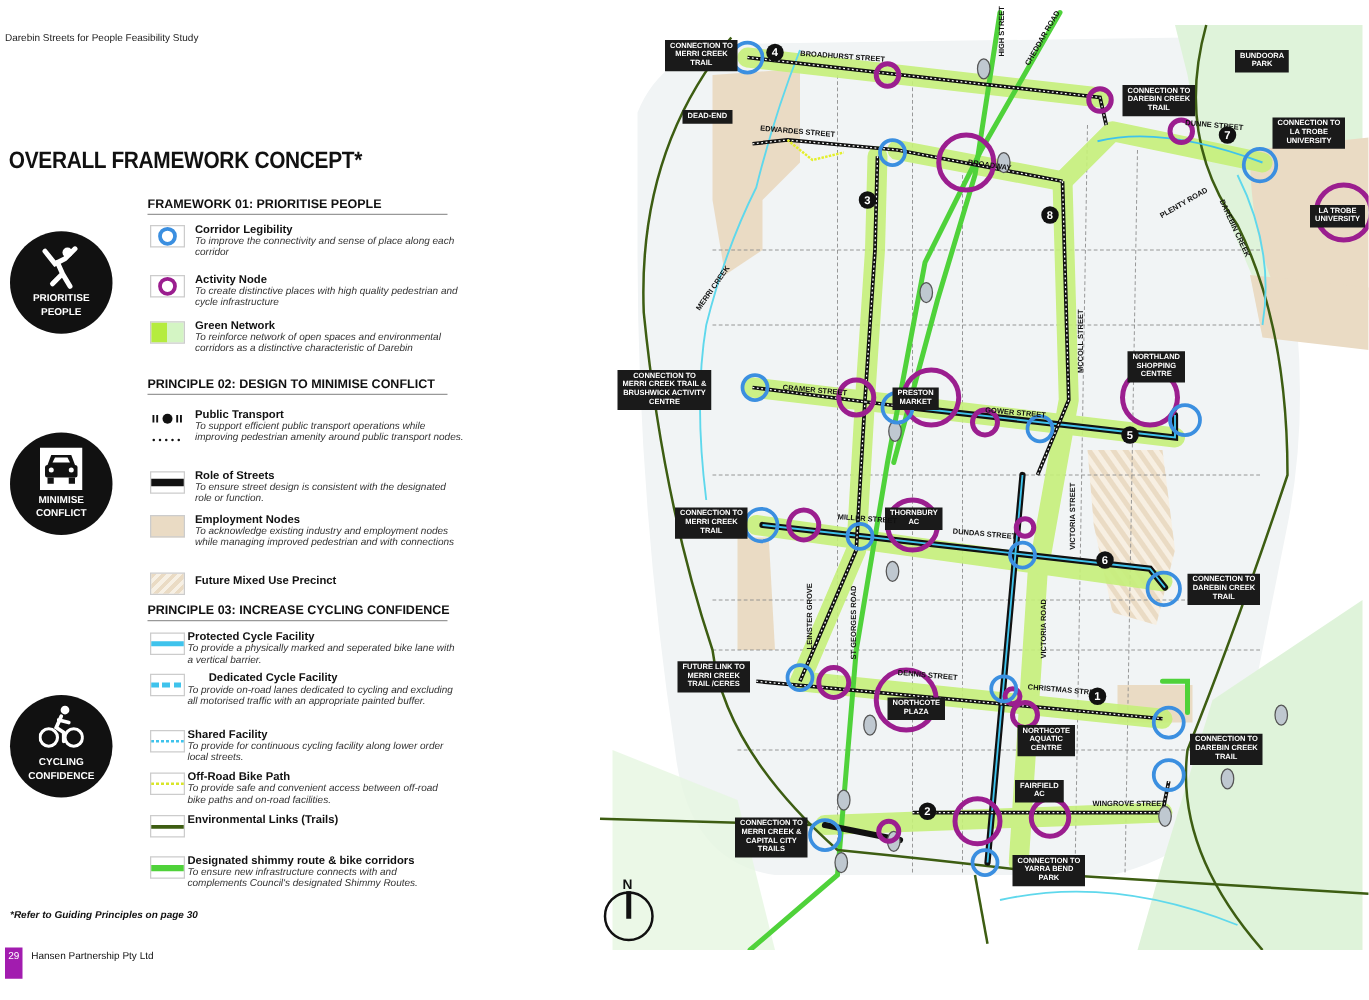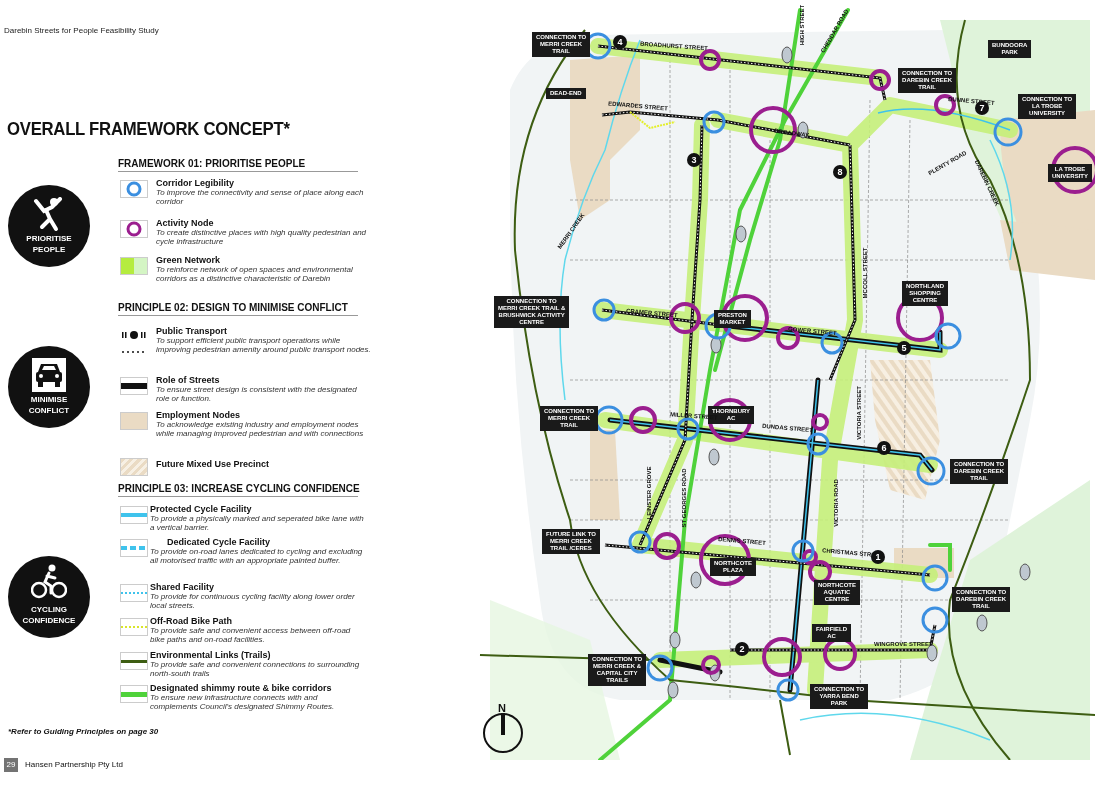--- a/index.html
+++ b/index.html
@@ -9,21 +9,21 @@
   .page-title { position: absolute; left: 7px; top: 118px; font-size: 19px; font-weight: bold; letter-spacing: -0.3px; transform: scaleX(0.88); transform-origin: left top; white-space: nowrap; }
   .principle-heading { position: absolute; left: 118px; width: 240px; font-size: 10px; font-weight: bold; border-bottom: 1px solid #999; padding-bottom: 2px; transform-origin: left top; white-space: nowrap; }
   .badge { position: absolute; left: 8px; width: 82px; height: 82px; border-radius: 50%; background: #111; color: #fff; text-align: center; }
   .badge .badge-label { position: absolute; left: 0; right: 0; bottom: 12px; font-size: 8px; font-weight: bold; line-height: 11px; }
   .badge svg { position: absolute; left: 24px; top: 12px; }
   .legend-item { position: absolute; left: 118px; width: 245px; height: 40px; }
   .swatch { position: absolute; left: 2px; top: 2px; width: 28px; height: 18px; border: 1px solid #ccc; background: #fff; }
   .legend-title { position: absolute; left: 38px; top: 0; font-size: 9px; font-weight: bold; white-space: nowrap; }
   .legend-desc { position: absolute; left: 38px; top: 10px; width: 215px; font-size: 8px; font-style: italic; color: #333; line-height: 9px; }
   .footnote { position: absolute; left: 8px; top: 727px; font-size: 8px; font-style: italic; font-weight: bold; }
-  .page-num { position: absolute; left: 4px; top: 758px; width: 14px; height: 14px; background: #737373; color: #fff; font-size: 8px; text-align: center; line-height: 14px; }
+  .page-num { position: absolute; left: 4px; top: 758px; width: 14px; height: 25px; background: #a21caf; color: #fff; font-size: 8px; text-align: center; line-height: 14px; }
   .company { position: absolute; left: 25px; top: 760px; font-size: 8px; }
   .map { position: absolute; left: 470px; top: 0; width: 625px; height: 760px; }
   .map-label { position: absolute; background: #1a1a1a; color: #fff; font-size: 6px; font-weight: bold; text-align: center; line-height: 7px; padding: 2px 4px; white-space: nowrap; }
   .street-label { position: absolute; font-size: 6px; font-weight: bold; color: #111; white-space: nowrap; }
   .route-num { position: absolute; width: 14px; height: 14px; border-radius: 50%; background: #111; color: #fff; font-size: 9px; font-weight: bold; text-align: center; line-height: 14px; }
 </style>
 </head>
 <body>
 
 <div class="doc-header">Darebin Streets for People Feasibility Study</div>
@@ -146,21 +146,20 @@
       <div style="margin-top:7px;height:2px;background:repeating-linear-gradient(90deg,#d9e52a 0 2px,transparent 2px 4px);"></div>
     </div>
   <div class="legend-title" style="left:32px;">Off-Road Bike Path</div>
   <div class="legend-desc" style="left:32px;">To provide safe and convenient access between off-road bike paths and on-road facilities.</div>
 </div>
 <div class="legend-item" style="top:650px;">
   <div class="swatch">
       <div style="margin-top:7px;height:3px;background:#3d5d12;"></div>
     </div>
   <div class="legend-title" style="left:32px;">Environmental Links (Trails)</div>
-  <div class="legend-desc" style="left:32px;">To provide safe and convenient connections to surrounding north-south trails</div>
 </div>
 <div class="legend-item" style="top:683px;">
   <div class="swatch">
       <div style="margin-top:6px;height:5px;background:#4fd23a;"></div>
     </div>
   <div class="legend-title" style="left:32px;">Designated shimmy route &amp; bike corridors</div>
   <div class="legend-desc" style="left:32px;">To ensure new infrastructure connects with and complements Council's designated Shimmy Routes.</div>
 </div>
 
 <div class="footnote">*Refer to Guiding Principles on page 30</div>

